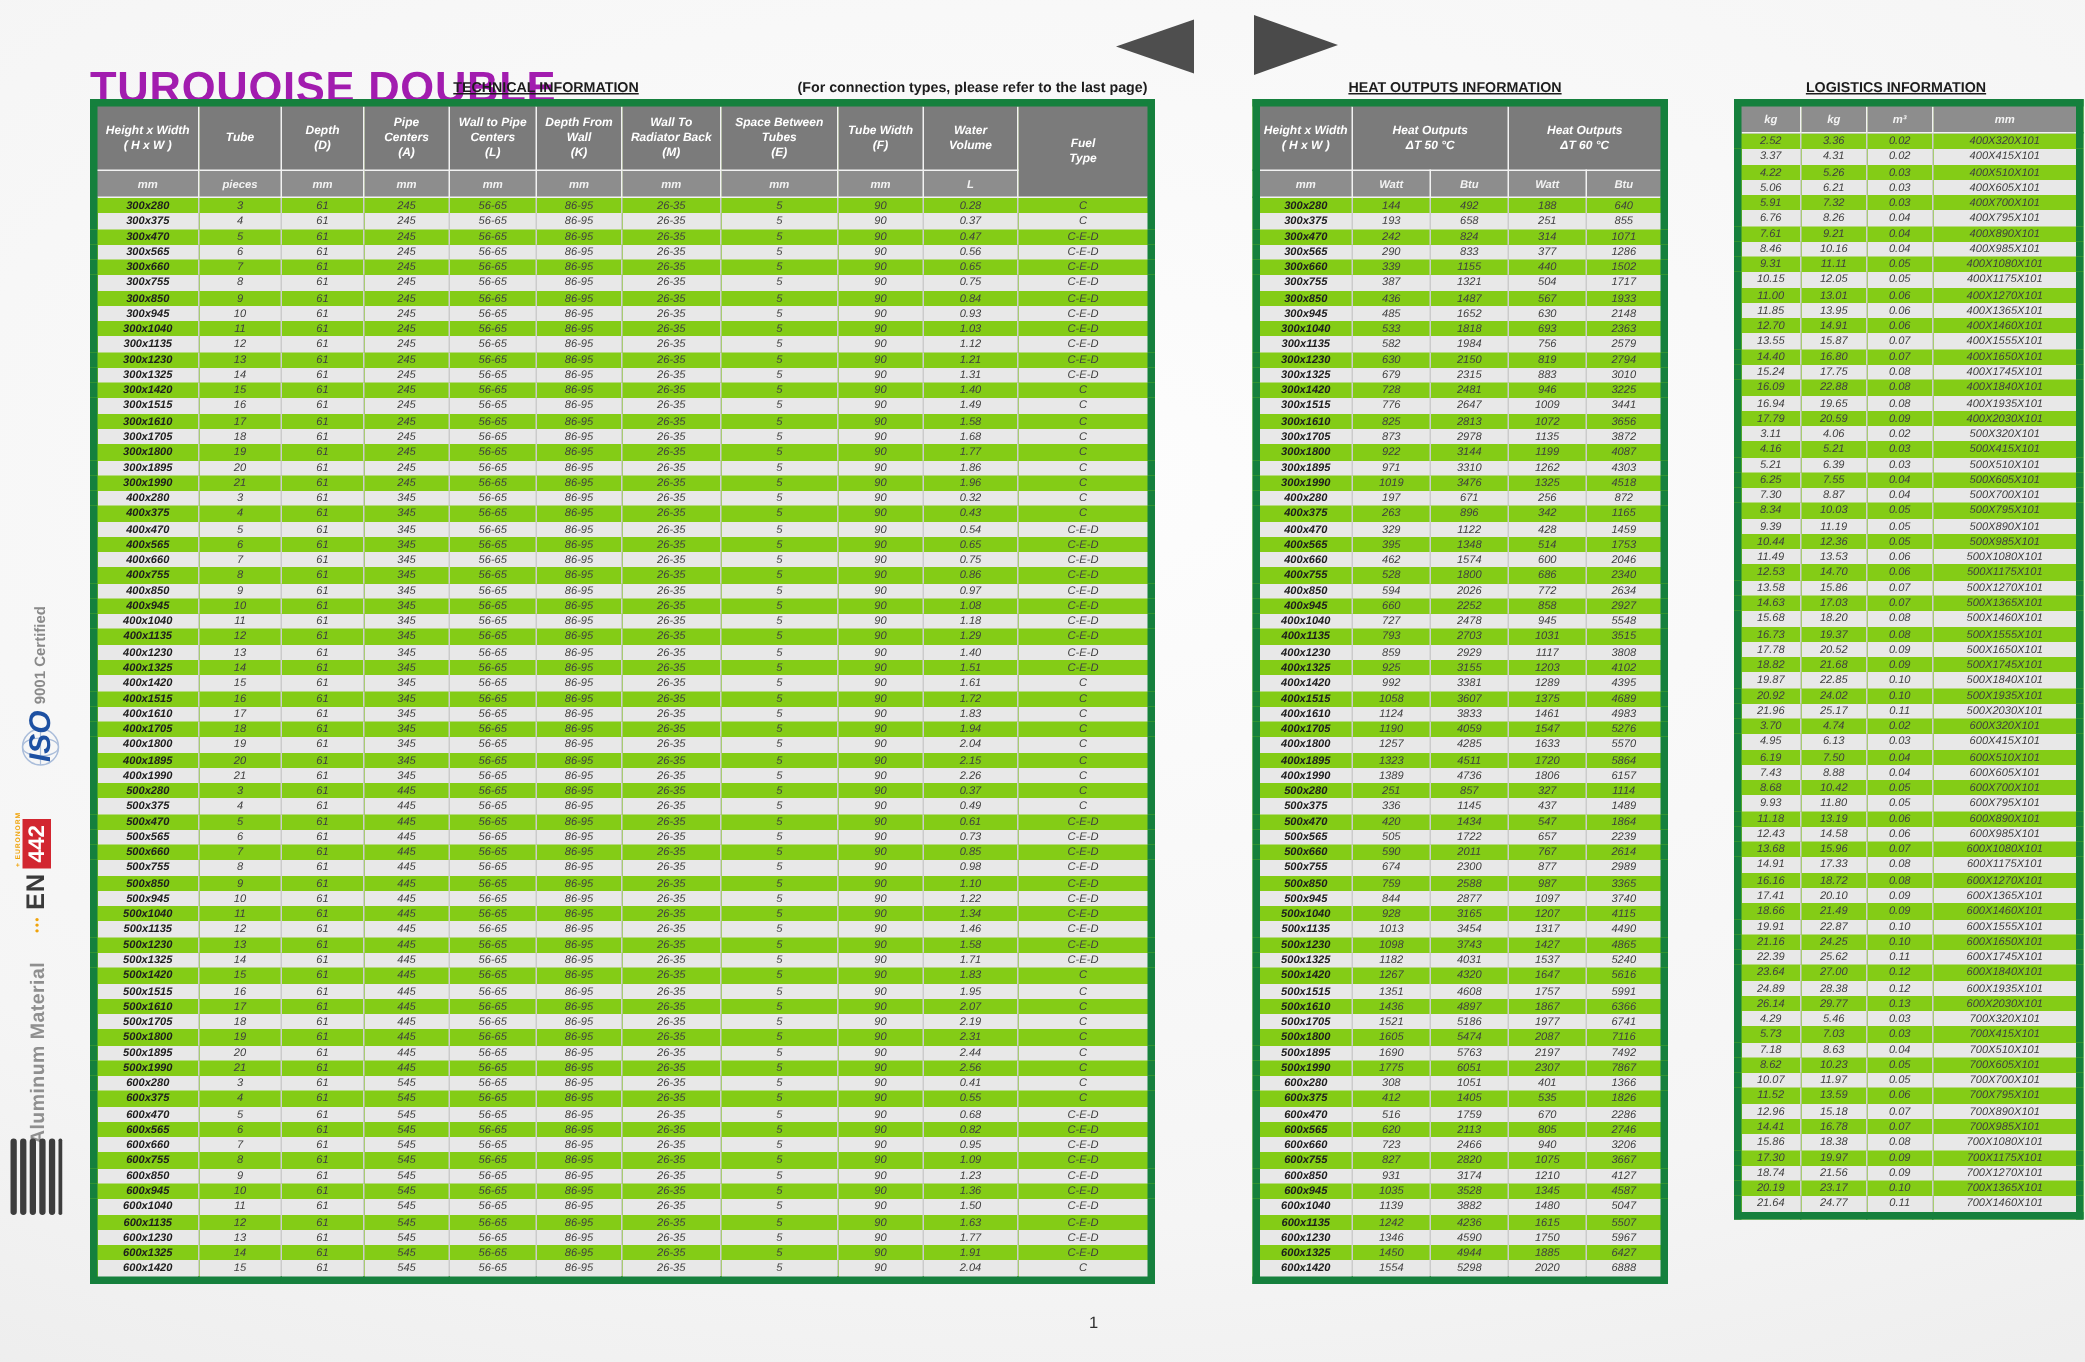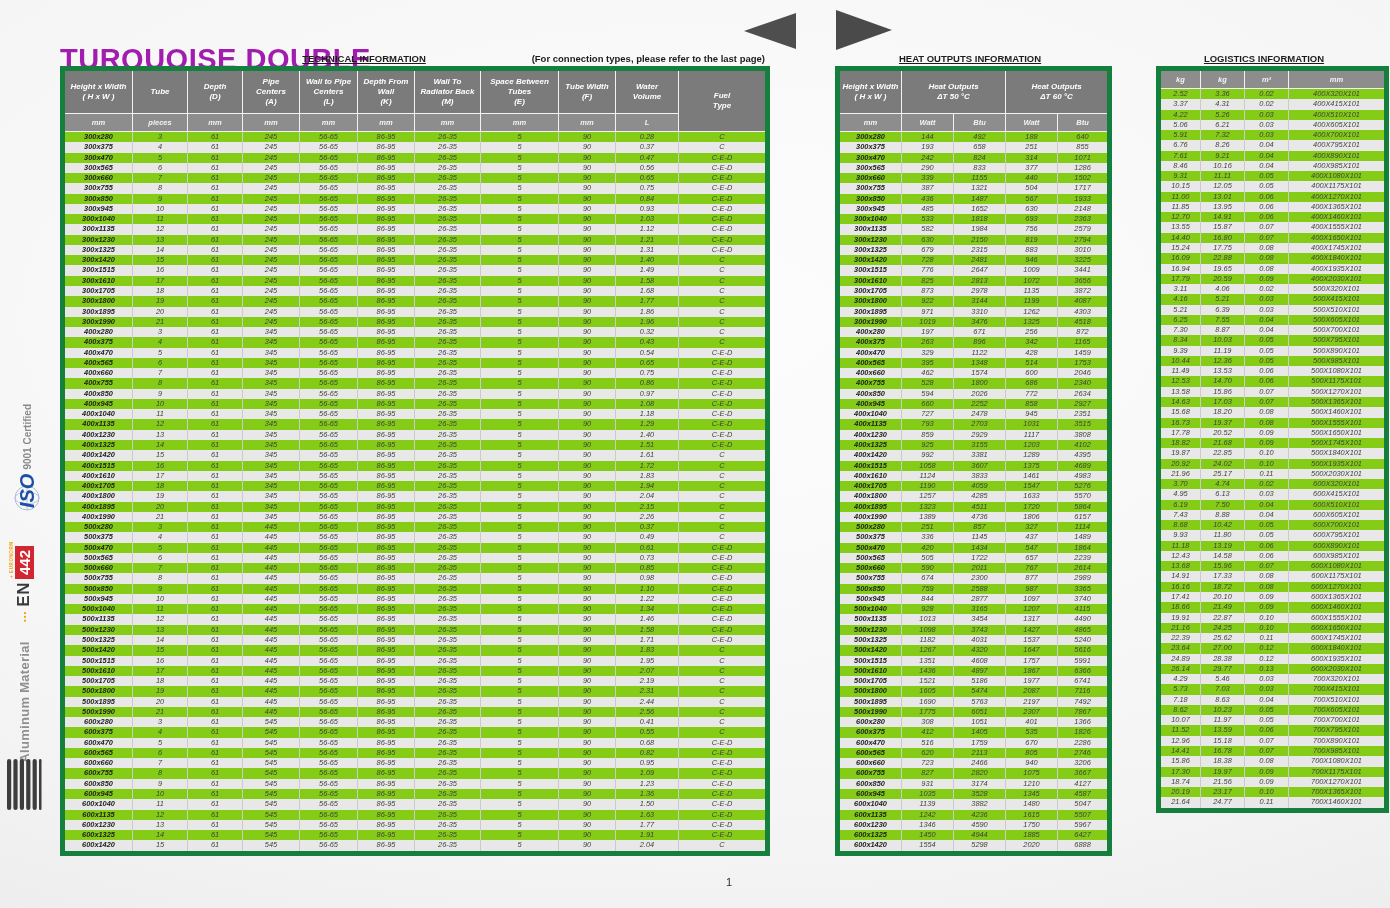--- a/index.html
+++ b/index.html
@@ -1248,21 +1248,21 @@
         <td>660</td>
         <td>2252</td>
         <td>858</td>
         <td>2927</td>
       </tr>
       <tr>
         <td class="c-size">400x1040</td>
         <td>727</td>
         <td>2478</td>
         <td>945</td>
-        <td>2351</td>
+        <td>5548</td>
       </tr>
       <tr>
         <td class="c-size">400x1135</td>
         <td>793</td>
         <td>2703</td>
         <td>1031</td>
         <td>3515</td>
       </tr>
       <tr>
         <td class="c-size">400x1230</td>

